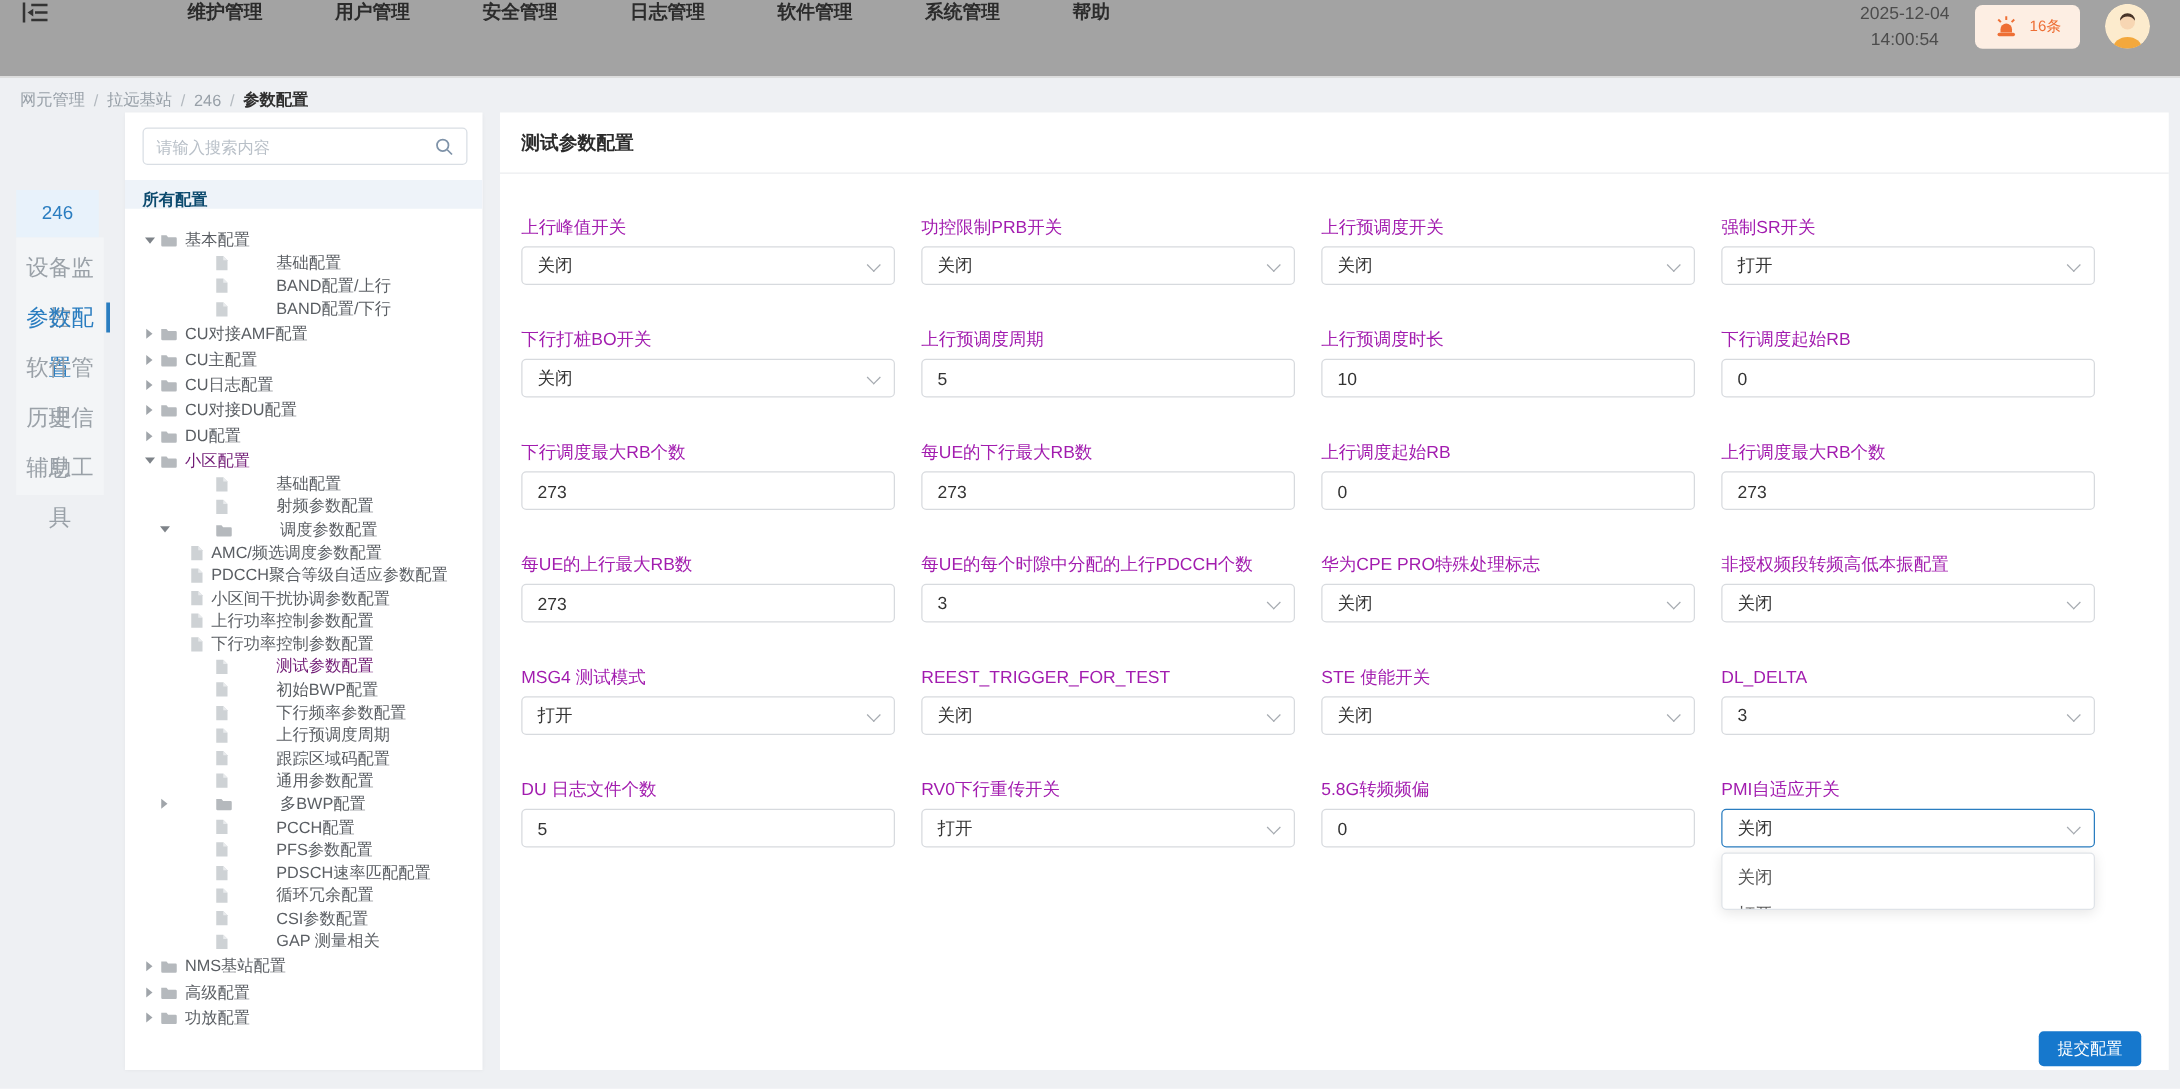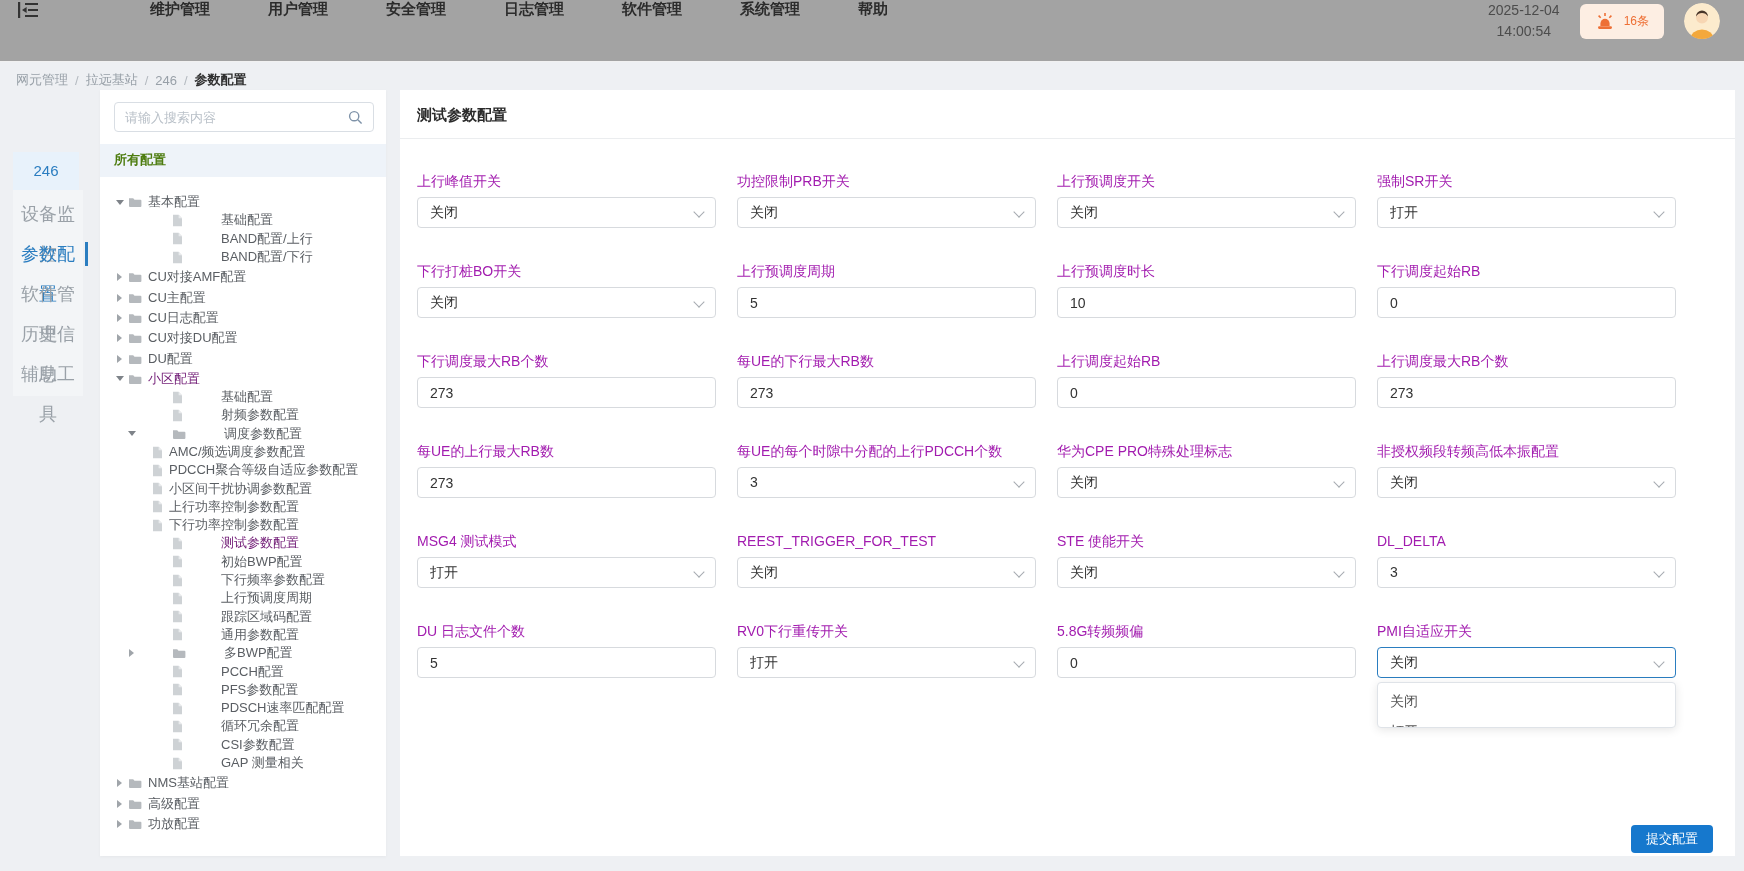--- a/index.html
+++ b/index.html
@@ -45,22 +45,22 @@
 
   
   .tree-card { position:absolute; left:100px; top:90px; width:286px; height:766px;
     background:#fff; box-shadow:0 1px 3px rgba(0,0,0,.04); overflow:hidden; }
   .search-box { margin:12px 12px 0 14px; height:30px; border:1px solid #d9dee4; border-radius:4px;
     display:flex; align-items:center; padding:0 10px; }
   .search-input { border:none; outline:none; flex:1; font-size:13px; color:#333;
     font-family:"Liberation Sans","DejaVu Sans",sans-serif; }
   .search-input::placeholder { color:#b9c0c8; }
   .search-icon { display:flex; margin-left:6px; }
-  .all-config { margin-top:12px; height:33px; line-height:31px; background:#eef3f9;
-    padding-left:14px; font-size:13px; font-weight:700; color:#4d7c0f; cursor:pointer; }
+  .all-config { margin-top:12px; height:23px; line-height:31px; background:#eef3f9;
+    padding-left:14px; font-size:13px; font-weight:700; color:#0c4a6e; cursor:pointer; }
   .tree-list { padding-top:16px; }
   .tree-item { display:flex; align-items:center; height:18.3px; font-size:13px; color:#5a5e63; cursor:pointer; white-space:nowrap; }
   .tree-item.rootgap { margin-top:2px; }
   .tree-item.lvl0 { padding-left:14px; }
   .tree-item.lvl1 { padding-left:26px;gap:32px; }
   .tree-item.lvl2 { padding-left:38px; }
   .caret-box { width:11px; display:flex; justify-content:center; margin-right:3px; flex:none; }
   .caret-down { width:0; height:0; border-left:4px solid transparent; border-right:4px solid transparent; border-top:5px solid #7e8389; }
   .caret-right { width:0; height:0; border-top:4px solid transparent; border-bottom:4px solid transparent; border-left:5px solid #a0a5aa; }
   .node-icon { display:flex; margin-right:6px; flex:none; }

